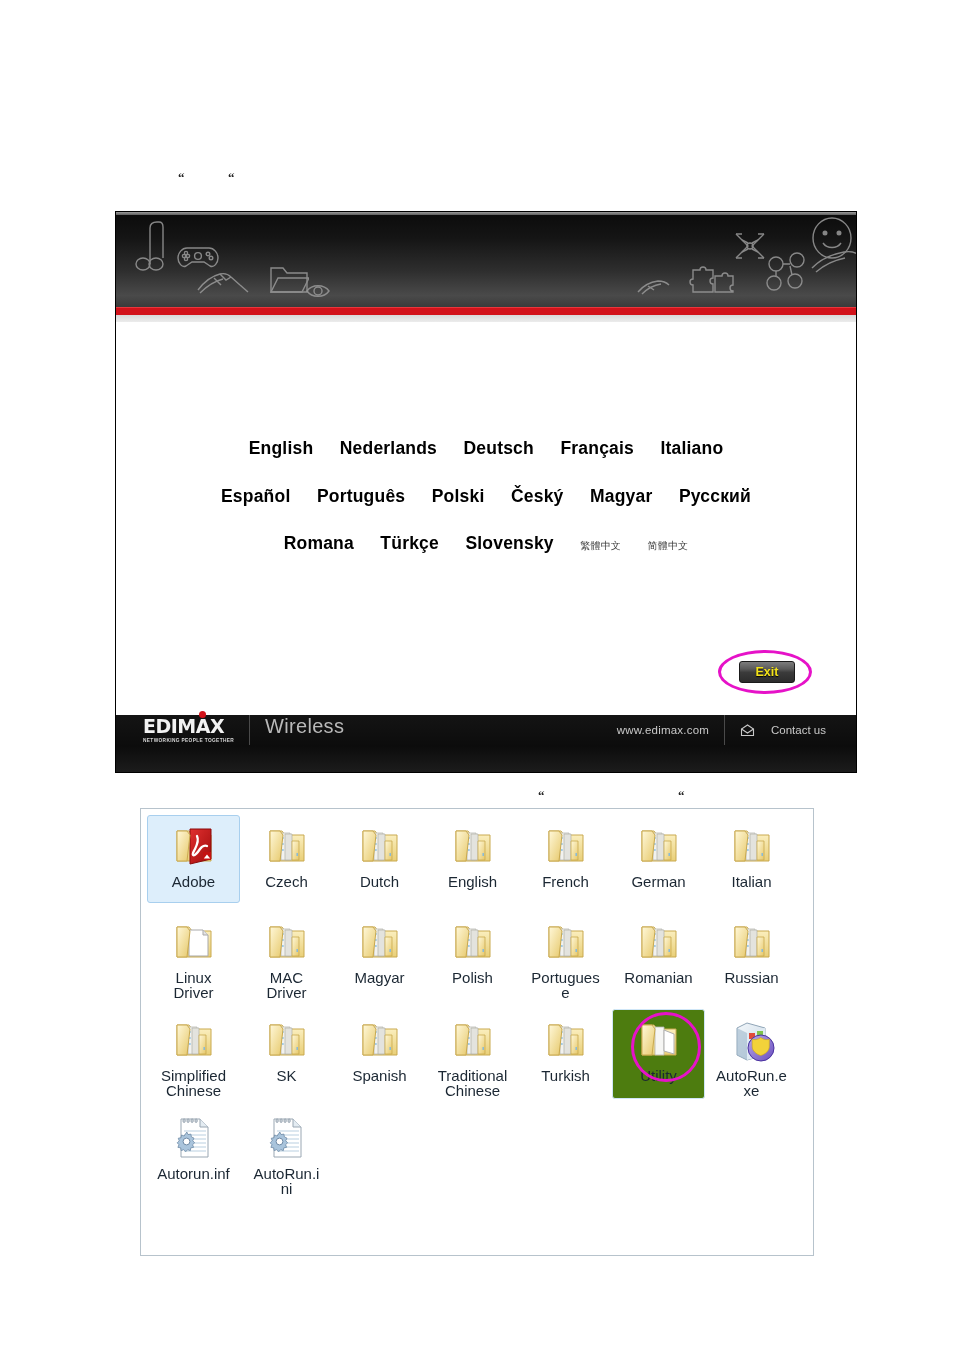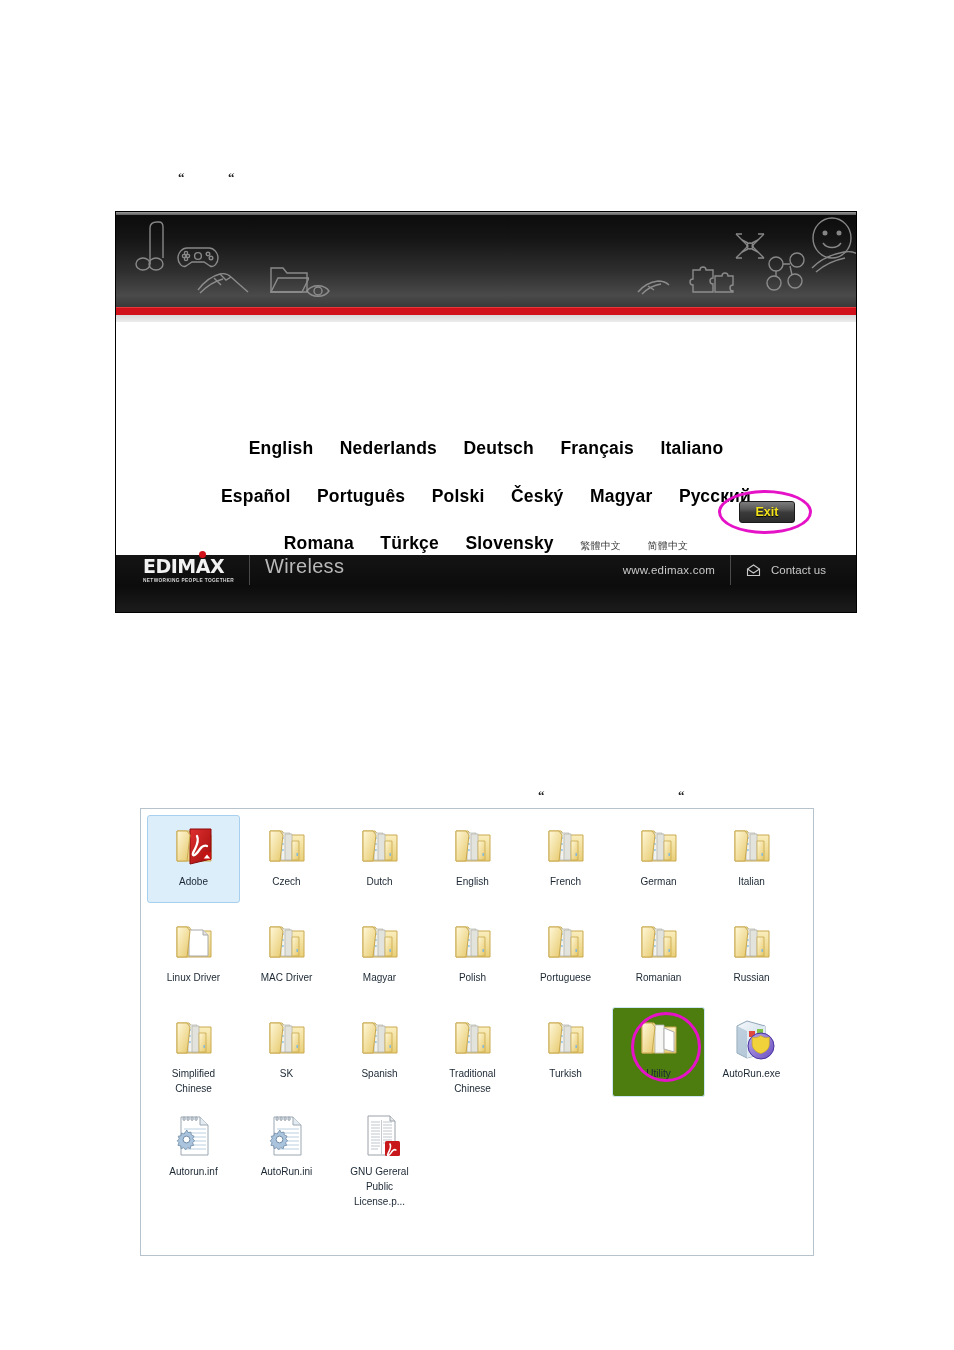--- a/index.html
+++ b/index.html
@@ -8,21 +8,21 @@
     font-family:"Liberation Sans", sans-serif;
     position:relative;overflow:hidden;
   }
 
   
   .quote-row{position:absolute;font-family:"Liberation Serif",serif;
              font-size:13px;color:#222;font-weight:bold;}
 
   
   #splash{
-    position:absolute;left:115px;top:211px;width:742px;height:402px;
+    position:absolute;left:115px;top:211px;width:742px;height:562px;
     background:#ffffff;border:1px solid #000;box-sizing:border-box;
   }
   #splash-header{
     position:relative;height:95px;width:100%;
     background:linear-gradient(180deg,#0b0b0b 0%,#151515 28%,#2e2e2e 62%,#4a4a4a 88%,#3a3a3a 100%);
     overflow:hidden;
   }
   #splash-header .topline{position:absolute;top:0;left:0;right:0;height:3px;
     background:linear-gradient(180deg,#9a9a9a,#5d5d5d);}
   .hicon{position:absolute;stroke:#9a9a9a;fill:none;stroke-width:1.4;opacity:.85;}
@@ -65,39 +65,39 @@
   #logo-main{font-size:19px;font-weight:bold;color:#f2f2f2;letter-spacing:-.5px;
              font-family:"DejaVu Sans",sans-serif;}
   #logo-dot{position:absolute;width:7px;height:7px;border-radius:50%;
             background:#d2121a;top:-4px;left:56px;}
   #logo-sub{font-size:4.8px;color:#d6d6d6;letter-spacing:.35px;margin-top:1px;
             font-weight:bold;}
   .vsep{width:1px;height:30px;background:#4a4a4a;margin:0 15px;}
   #wireless{font-size:20px;color:#b9b9b9;font-weight:normal;letter-spacing:.3px;}
   #footer-right{margin-left:auto;margin-right:30px;display:flex;align-items:center;}
   #edimax-url{font-size:11.5px;color:#c9c9c9;letter-spacing:.2px;}
-  #contact{font-size:11.5px;color:#c9c9c9;display:flex;align-items:center;gap:10px;}
+  #contact{font-size:11.5px;color:#c9c9c9;display:flex;align-items:center;gap:16px;}
 
   
   #explorer{
     position:absolute;left:140px;top:808px;width:674px;height:448px;
     background:#ffffff;border:1px solid #b7c3cc;box-sizing:border-box;
   }
   .file-grid{display:flex;flex-wrap:wrap;padding:6px 0 0 6px;}
   .file-cell{
     width:93px;min-height:88px;margin:0 0 8px 0;
     display:flex;flex-direction:column;align-items:center;
     padding-top:6px;cursor:pointer;box-sizing:border-box;
     border:1px solid transparent;border-radius:3px;
   }
   .file-cell.selected{background:#ddeefb;border-color:#a8cfee;}
   .file-cell.hovered{background:#4d7c0f;border-color:#cfe6f7;}
   .file-icon{width:48px;height:48px;position:relative;margin-bottom:4px;}
   .file-label{
-    font-size:10px;color:#1b2733;text-align:center;line-height:15px;
+    font-size:15px;color:#1b2733;text-align:center;line-height:15px;
     font-family:"Liberation Sans",sans-serif;width:74px;word-wrap:break-word;
   }
   #utility-circle{
     position:absolute;width:70px;height:70px;border:3px solid #e612c8;
     border-radius:50%;left:631px;top:1012px;pointer-events:none;z-index:20;
     box-sizing:border-box;
   }
 </style>
 </head>
 <body>
@@ -791,29 +791,15 @@
               <rect x="21" y="5" width="2.2" height="3.4" rx="1"></rect>
               <rect x="25" y="5" width="2.2" height="3.4" rx="1"></rect>
             </g>
             <g transform="translate(8,18)">
               <path d="M11 0l1.6 3.2 3.5-.6.6 3.5L20 7.7l-1.6 3.2 2.4 2.6-2.6 2.4 1.3 3.3-3.5.6-.6 3.5-3.3-1.3-2.4 2.6-2.4-2.6-3.3 1.3-.6-3.5-3.5-.6 1.3-3.3L-1 13.5l2.6-2.4L.3 7.8l3.5-.6.6-3.5L7.7 5z" fill="#a9c4dc" stroke="#6f8aa6" stroke-width="1" transform="scale(.8)"></path>
               <circle cx="8.5" cy="9.5" r="3.4" fill="#ffffff" stroke="#6f8aa6" stroke-width="1"></circle>
             </g>
           </svg></div>
         <div class="file-label">AutoRun.ini</div>
       </div>
-      <div class="file-cell">
-        <div class="file-icon"><svg width="48" height="48" viewBox="0 0 48 48">
-            <path d="M12 4h22l5 5v34H12z" fill="#ffffff" stroke="#9aa1a8" stroke-width="1"></path>
-            <path d="M34 4v5h5" fill="#e6e9ec" stroke="#9aa1a8" stroke-width="1"></path>
-            <g stroke="#a8b0b8" stroke-width=".7">
-              <path d="M15 10h9M15 13h9M15 16h9M15 19h9M15 22h9M15 25h9M15 28h9M15 31h9M15 34h9M15 37h7"></path>
-              <path d="M27 10h9M27 13h9M27 16h9M27 19h9M27 22h9M27 25h9M27 28h9M27 31h6"></path>
-            </g>
-            <path d="M25.5 8v34" stroke="#b4bcc4" stroke-width=".8"></path>
-            <rect x="29" y="29" width="15" height="15" rx="1.5" fill="#c8171a"></rect>
-            <path d="M34 32c1.4 2.6 0 5.6-1.2 7.8-.9 1.8-1.7 2.9-1.1 3.5.9.8 2.9-1.7 4-3.5 1.2-1.8 3-2.4 4.1-1.8" fill="none" stroke="#ffffff" stroke-width="1.6" stroke-linecap="round"></path>
-          </svg></div>
-        <div class="file-label">GNU Gereral Public License.p...</div>
-      </div>
     </div>
 </div>
 <div id="utility-circle"></div>
 
 </body></html>

